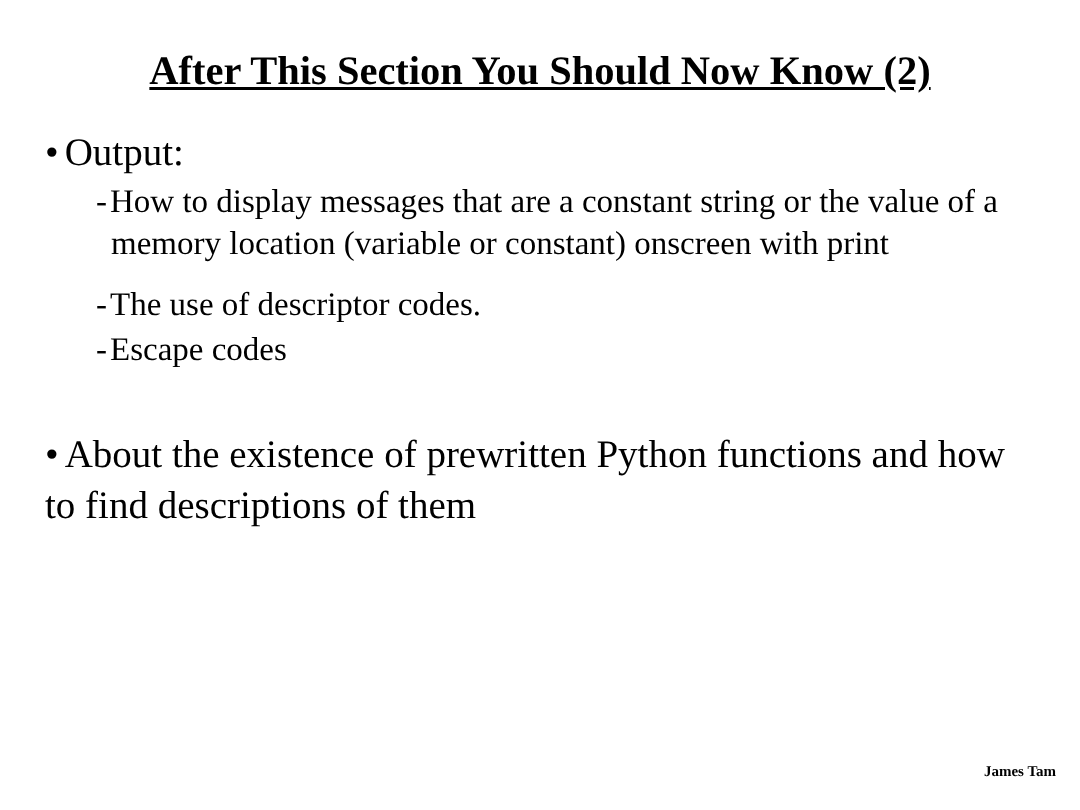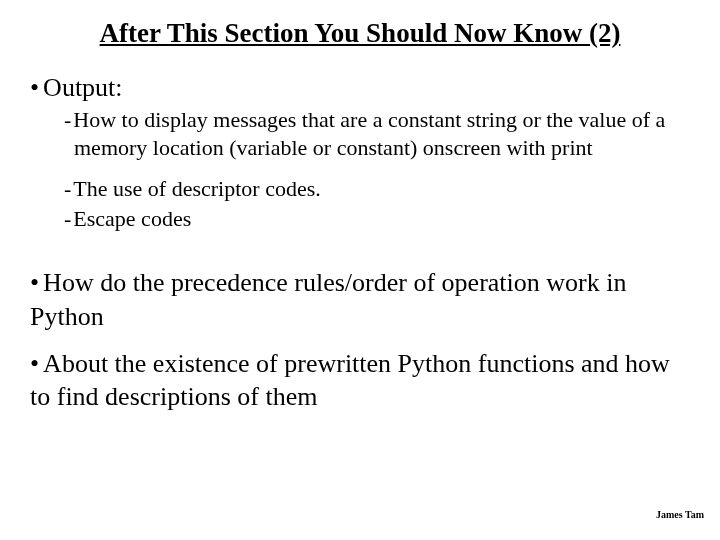--- a/index.html
+++ b/index.html
@@ -7,21 +7,21 @@
     padding: 0;
     width: 720px;
     height: 540px;
     font-family: "Times New Roman", Times, serif;
     background: #fff;
     color: #000;
     position: relative;
     overflow: hidden;
   }
   .slide {
-    padding: 18px 30px 0 30px;
+    padding: 32px 30px 0 30px;
     box-sizing: border-box;
     width: 100%;
     height: 100%;
   }
   .title {
     font-size: 27px;
     font-weight: bold;
     text-decoration: underline;
     text-align: center;
     margin: 0 0 22px 0;
@@ -65,19 +65,18 @@
 
   <div class="gap-md"></div>
   <div class="sub"><span class="dash">-</span><span>The use of descriptor codes.</span></div>
   <div class="sub"><span class="dash">-</span><span>Escape codes</span></div>
 
   <div class="gap-md"></div>
 
   <div class="gap-sm"></div>
 
   <div class="gap-md"></div>
-  <div class="bullet"><span class="marker">•</span><span>How do the precedence rules/order of operation work in Python</span></div>
 
   <div class="gap-sm"></div>
   <div class="bullet"><span class="marker">•</span><span>About the existence of prewritten Python functions and how to find descriptions of them</span></div>
 </div>
 
 <div class="footer">James Tam</div>
 
 </body></html>

